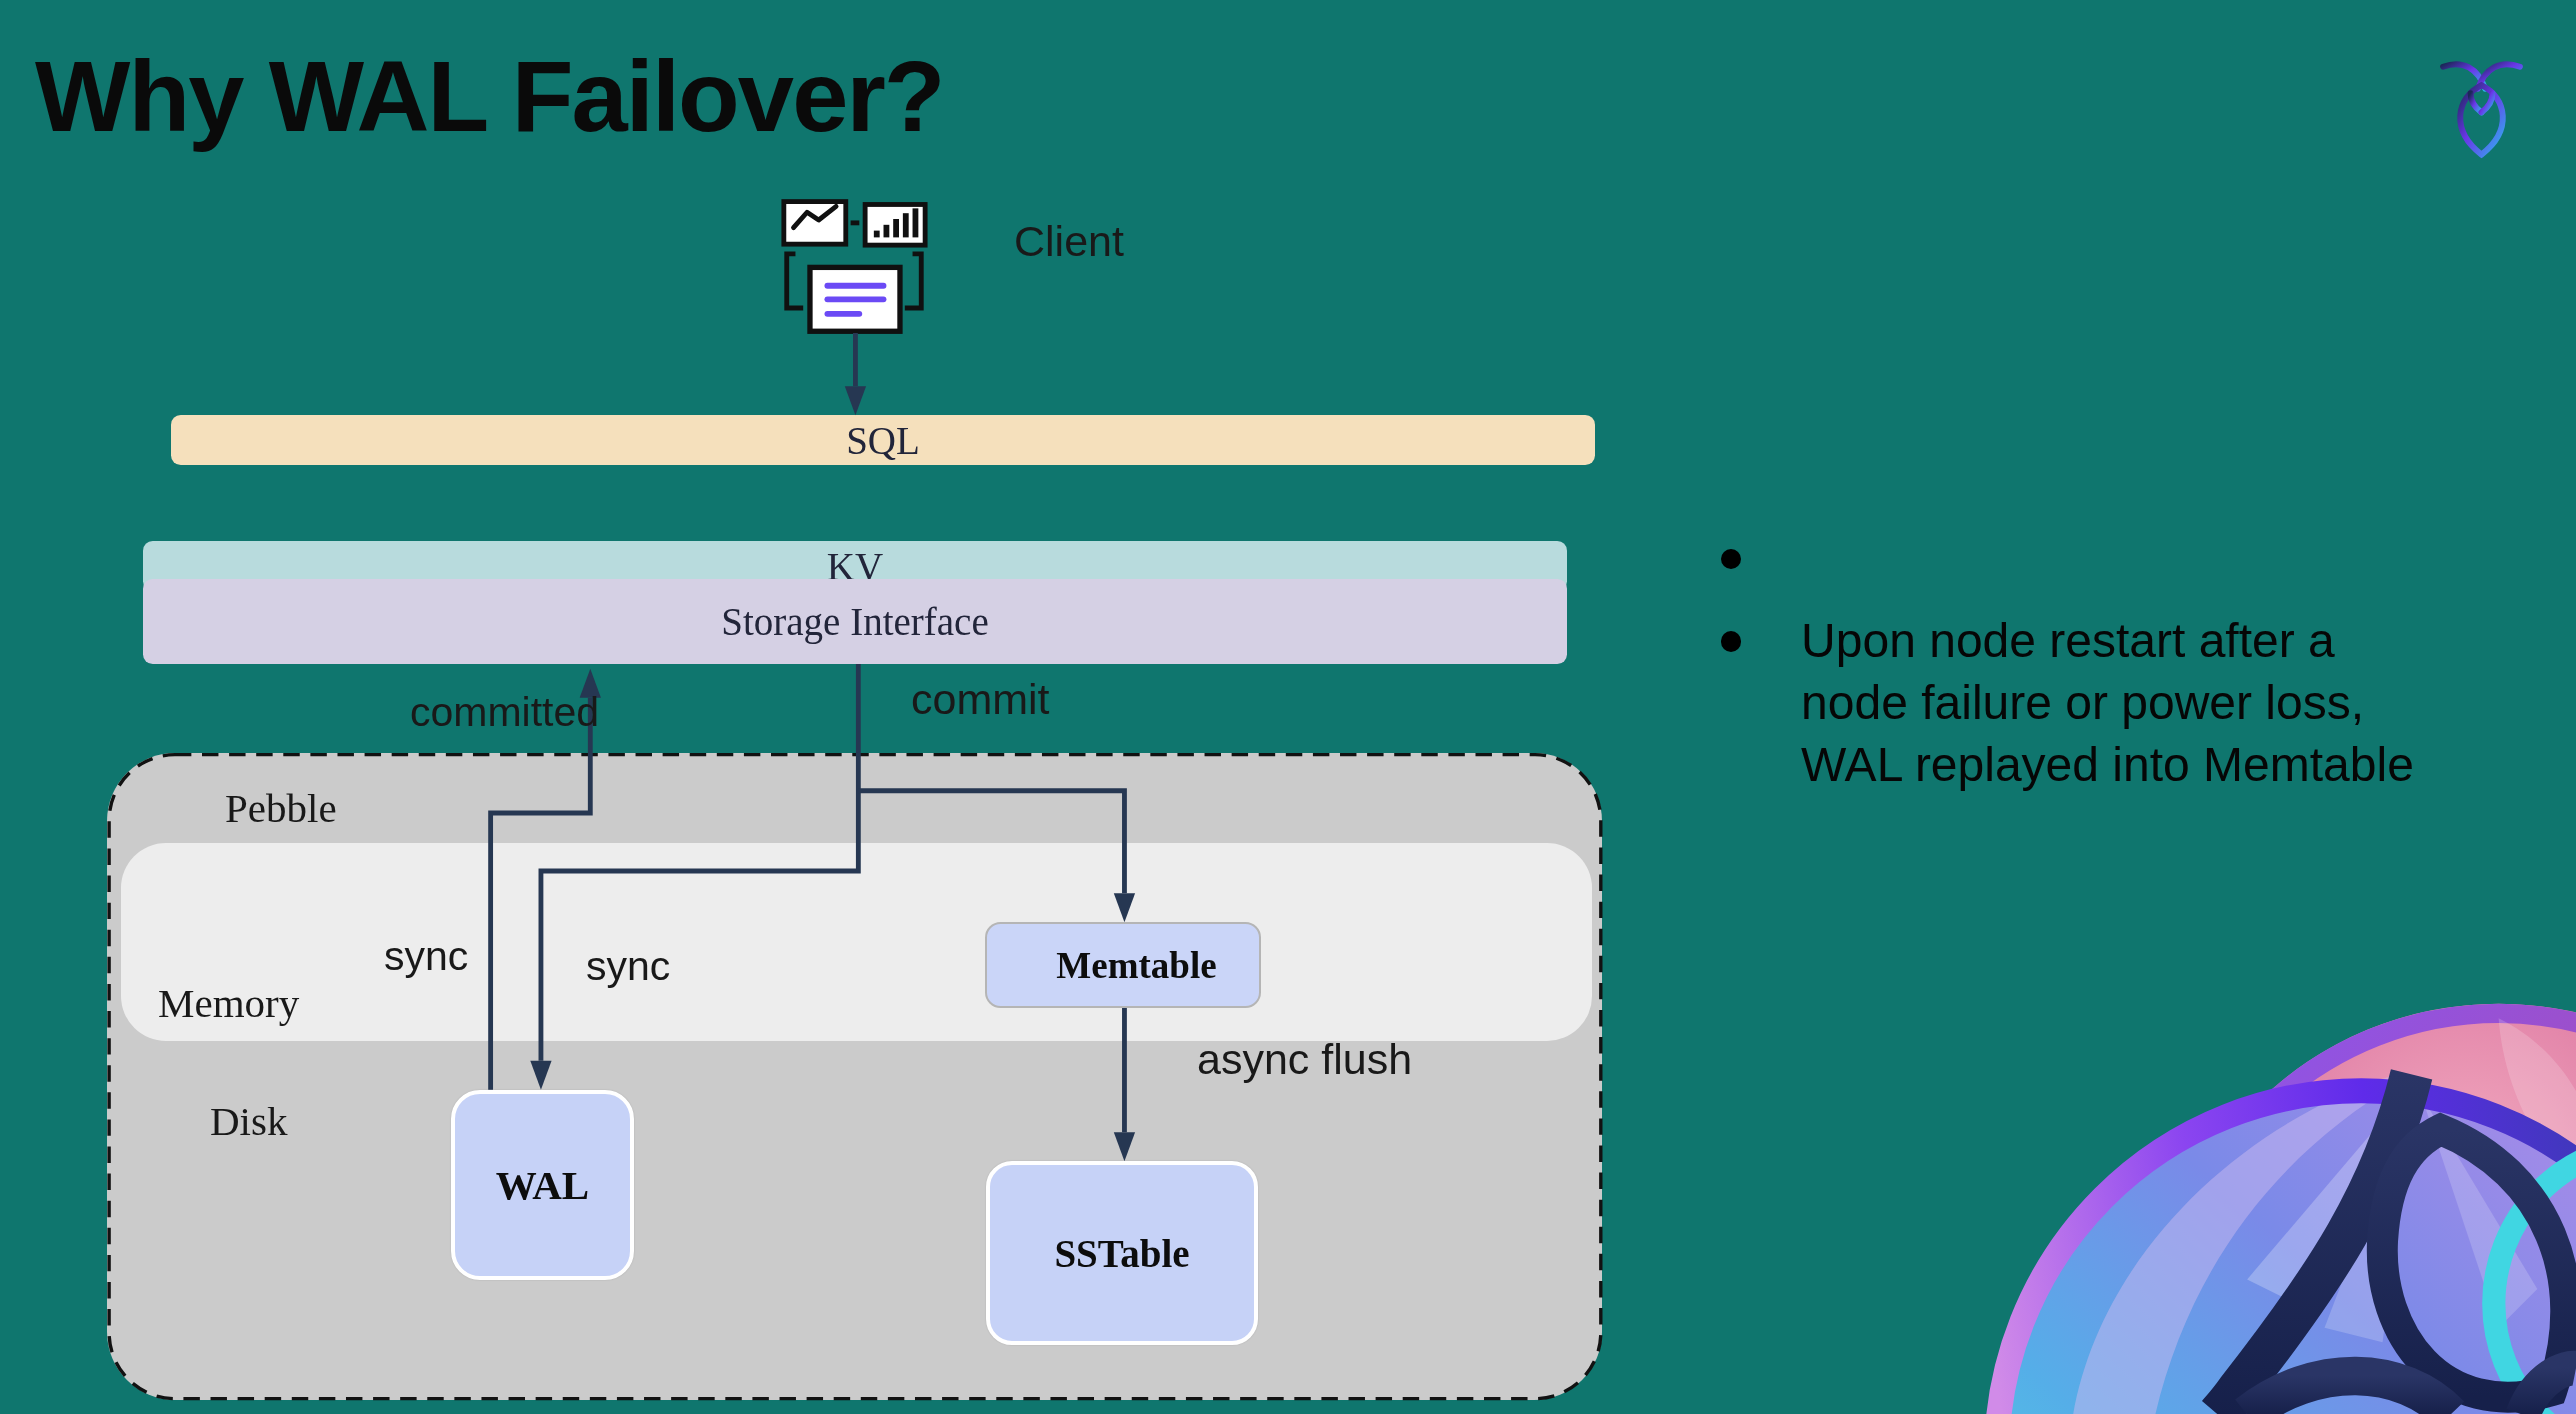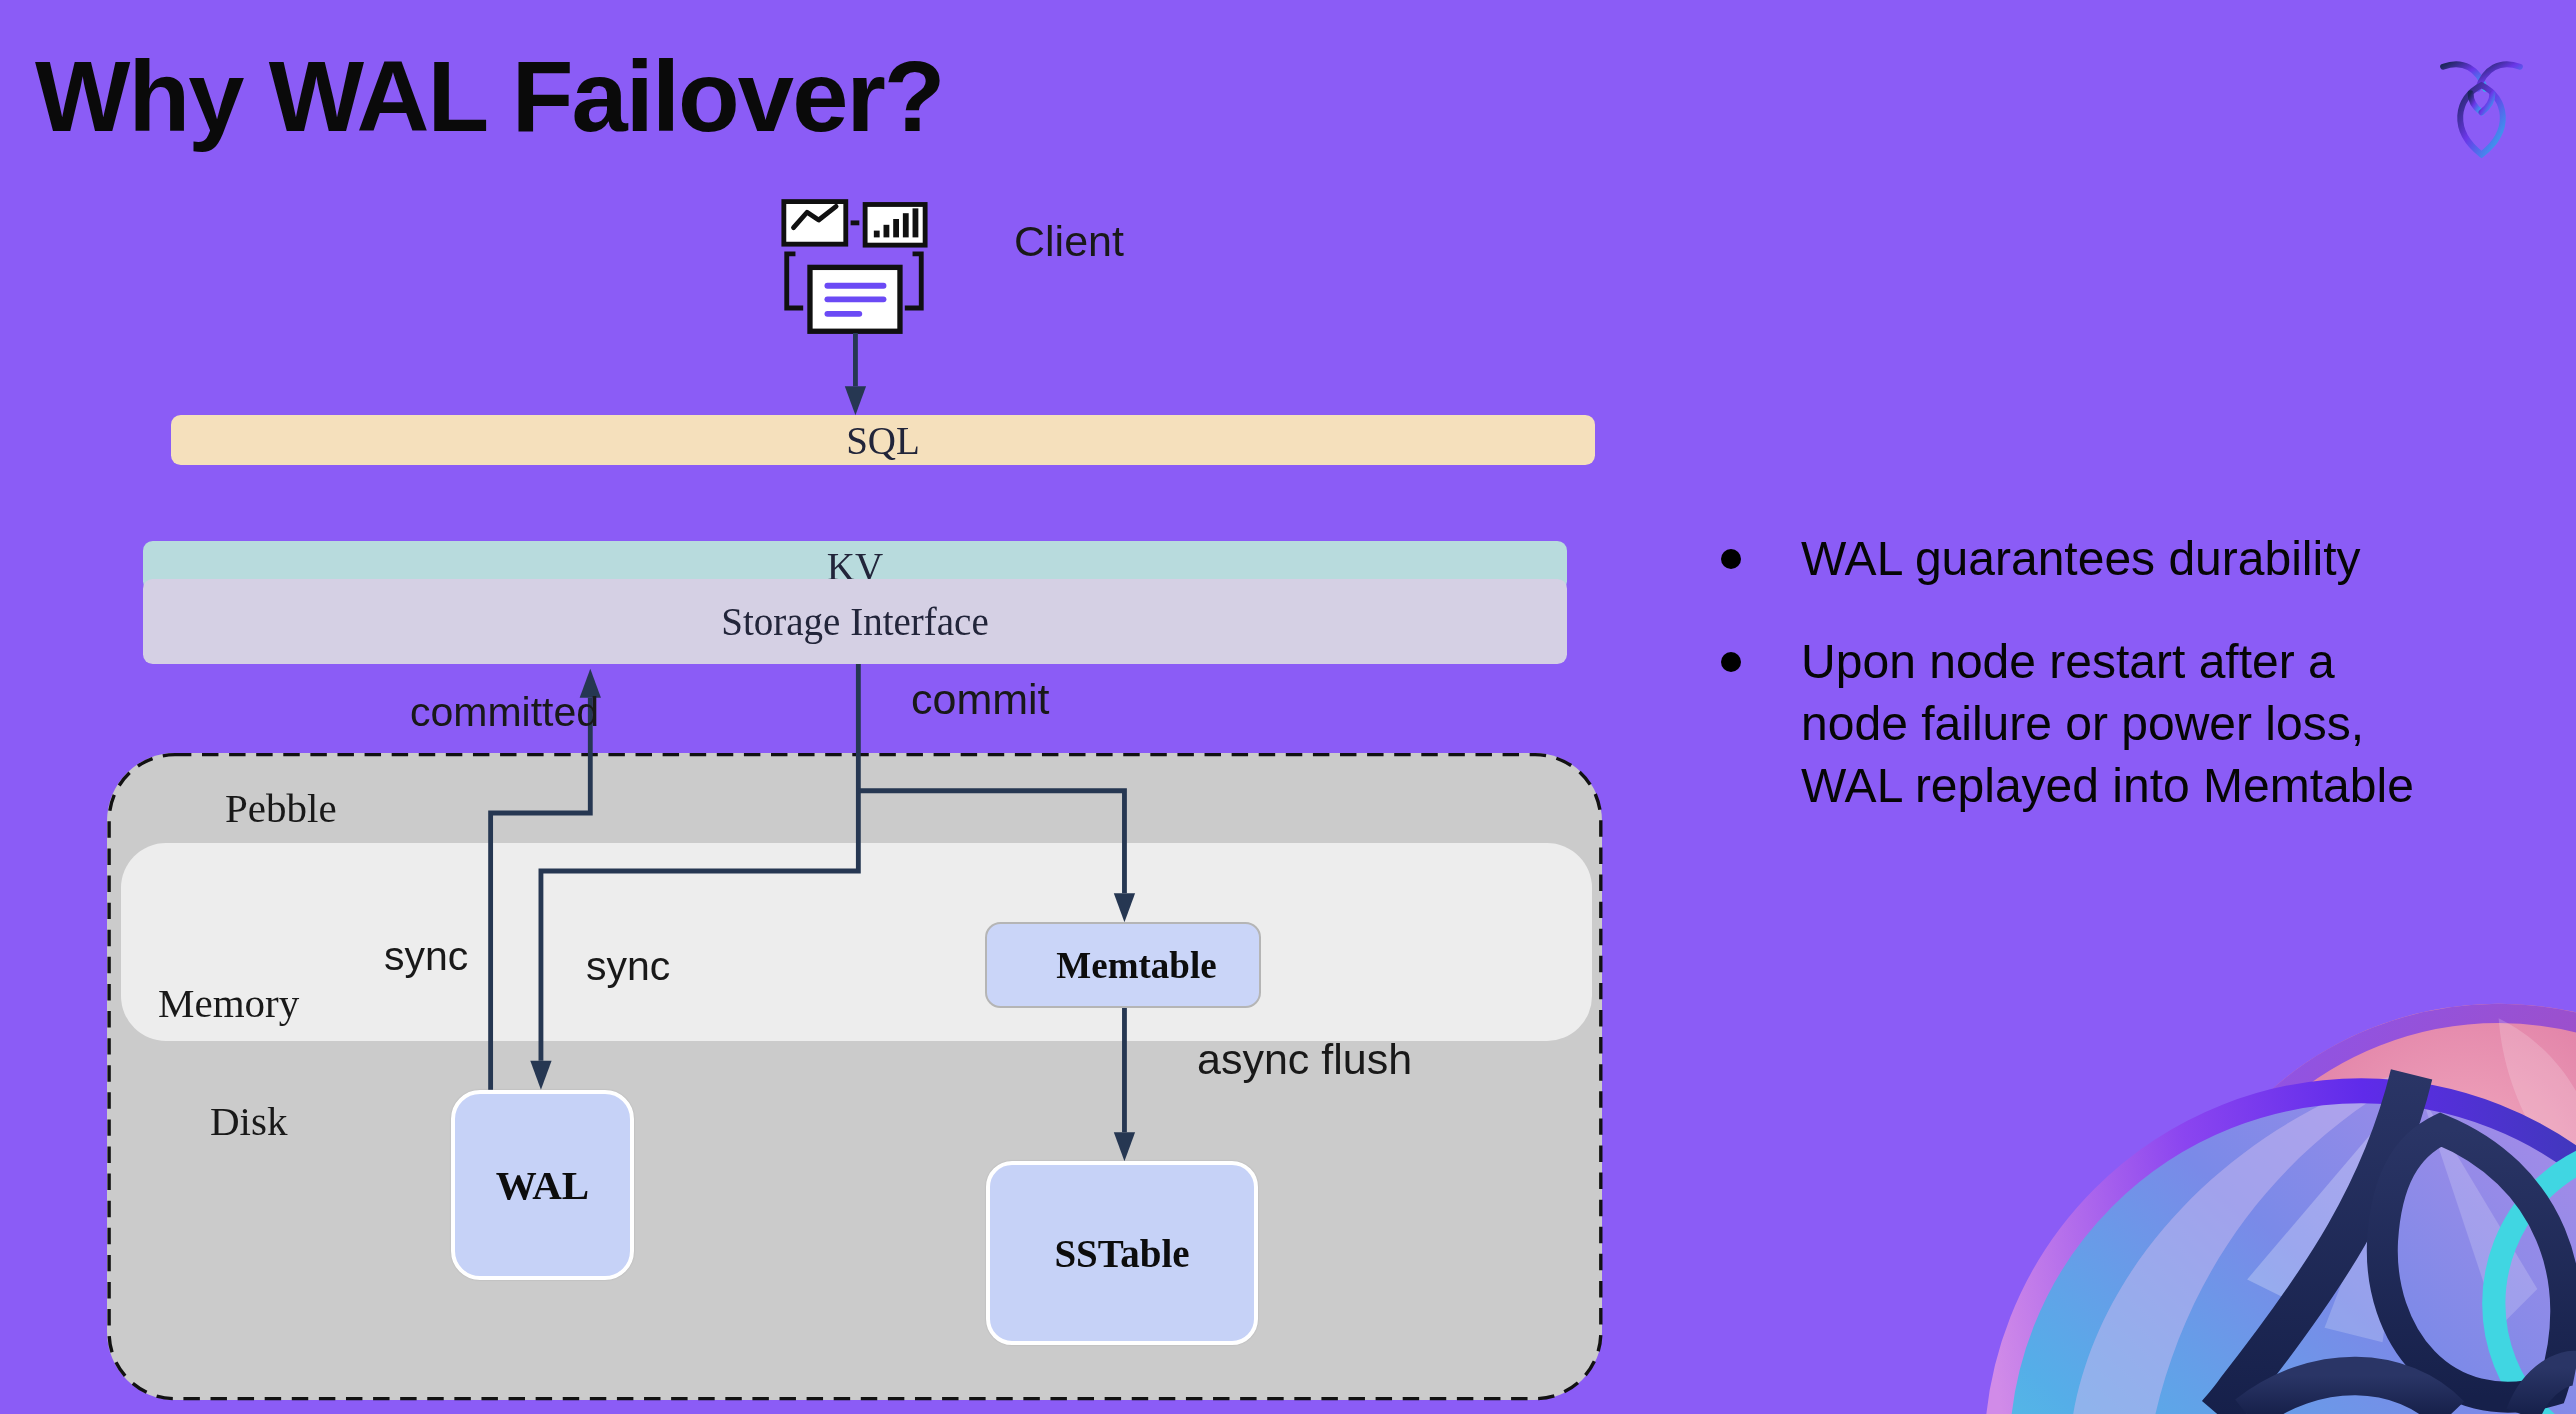--- a/index.html
+++ b/index.html
@@ -1,17 +1,17 @@
 <!DOCTYPE html>
 <html><head>
 <meta charset="utf-8">
 <style>
   html,body{margin:0;padding:0;background:#ffffff;}
   body{width:2576px;height:1415px;overflow:hidden;}
-  #slide{position:relative;width:2576px;height:1415px;font-family:"Liberation Sans",sans-serif;color:#1c1c1c;background:#8b5cf6;}
+  #slide{position:relative;width:2576px;height:1415px;font-family:"Liberation Sans",sans-serif;color:#1c1c1c;background:#0f766e;}
   *{box-sizing:border-box;}
 
   .title{position:absolute;left:35px;top:39px;margin:0;font-size:101px;font-weight:bold;letter-spacing:-1.9px;color:#0a0a0a;font-family:"Liberation Sans",sans-serif;}
 
   .logo-svg{position:absolute;left:2435px;top:54px;width:93px;height:106px;}
 
   .client-svg{position:absolute;left:774px;top:189px;width:160px;height:150px;}
   .client-label{position:absolute;left:1014px;top:217px;font-size:43px;color:#191919;}
 
   .bar{position:absolute;left:143px;width:1424px;border-radius:9.7px;display:flex;align-items:center;justify-content:center;
@@ -148,21 +148,20 @@
 
   <span class="edge-label lbl-committed">committed</span>
   <span class="edge-label lbl-commit">commit</span>
   <span class="edge-label lbl-sync-left">sync</span>
   <span class="edge-label lbl-sync-right">sync</span>
   <span class="edge-label lbl-async">async flush</span>
 
   <div class="bullets">
     <div class="bullet">
       <span class="dot"></span>
-      <span class="btext">WAL guarantees durability</span>
     </div>
     <div class="bullet">
       <span class="dot"></span>
       <span class="btext">Upon node restart after a
 node failure or power loss,
 WAL replayed into Memtable</span>
     </div>
   </div>
 
   <svg class="corner-art" viewBox="0 0 640 470">

